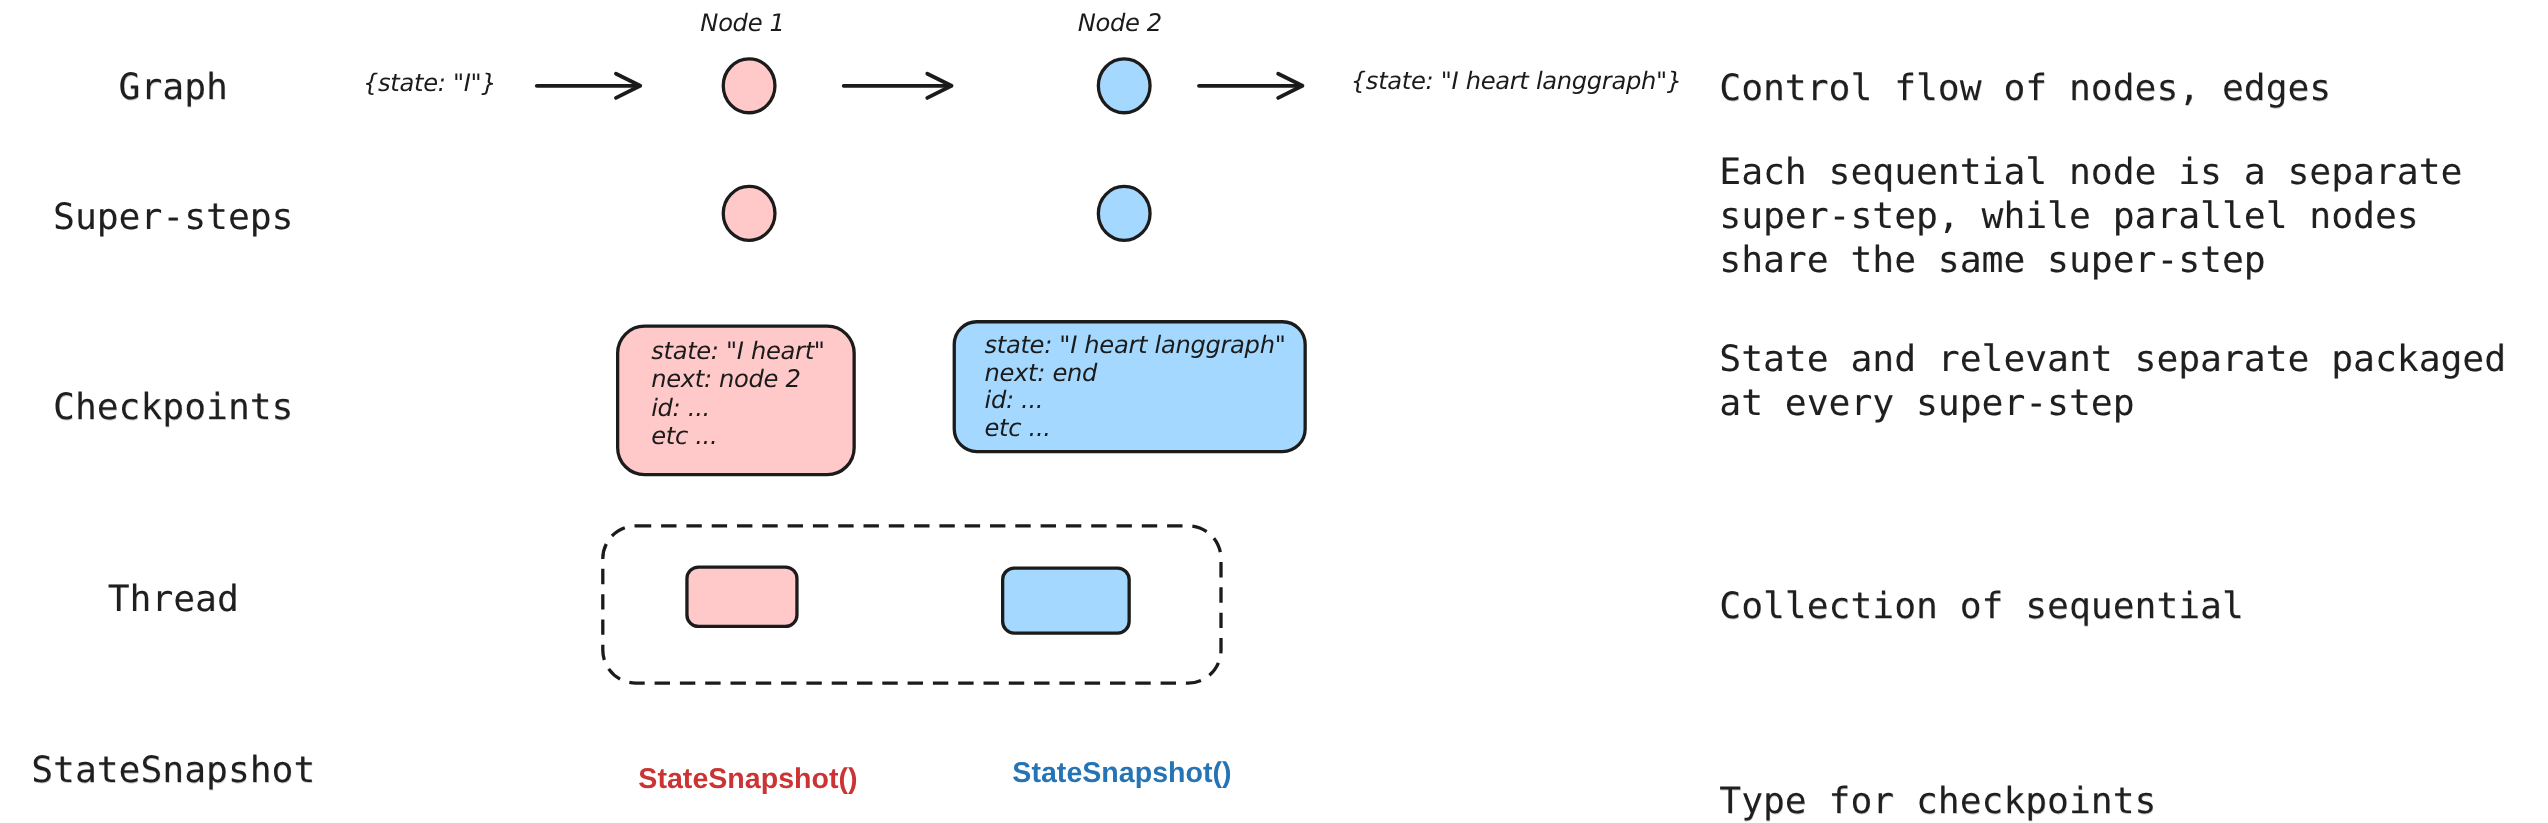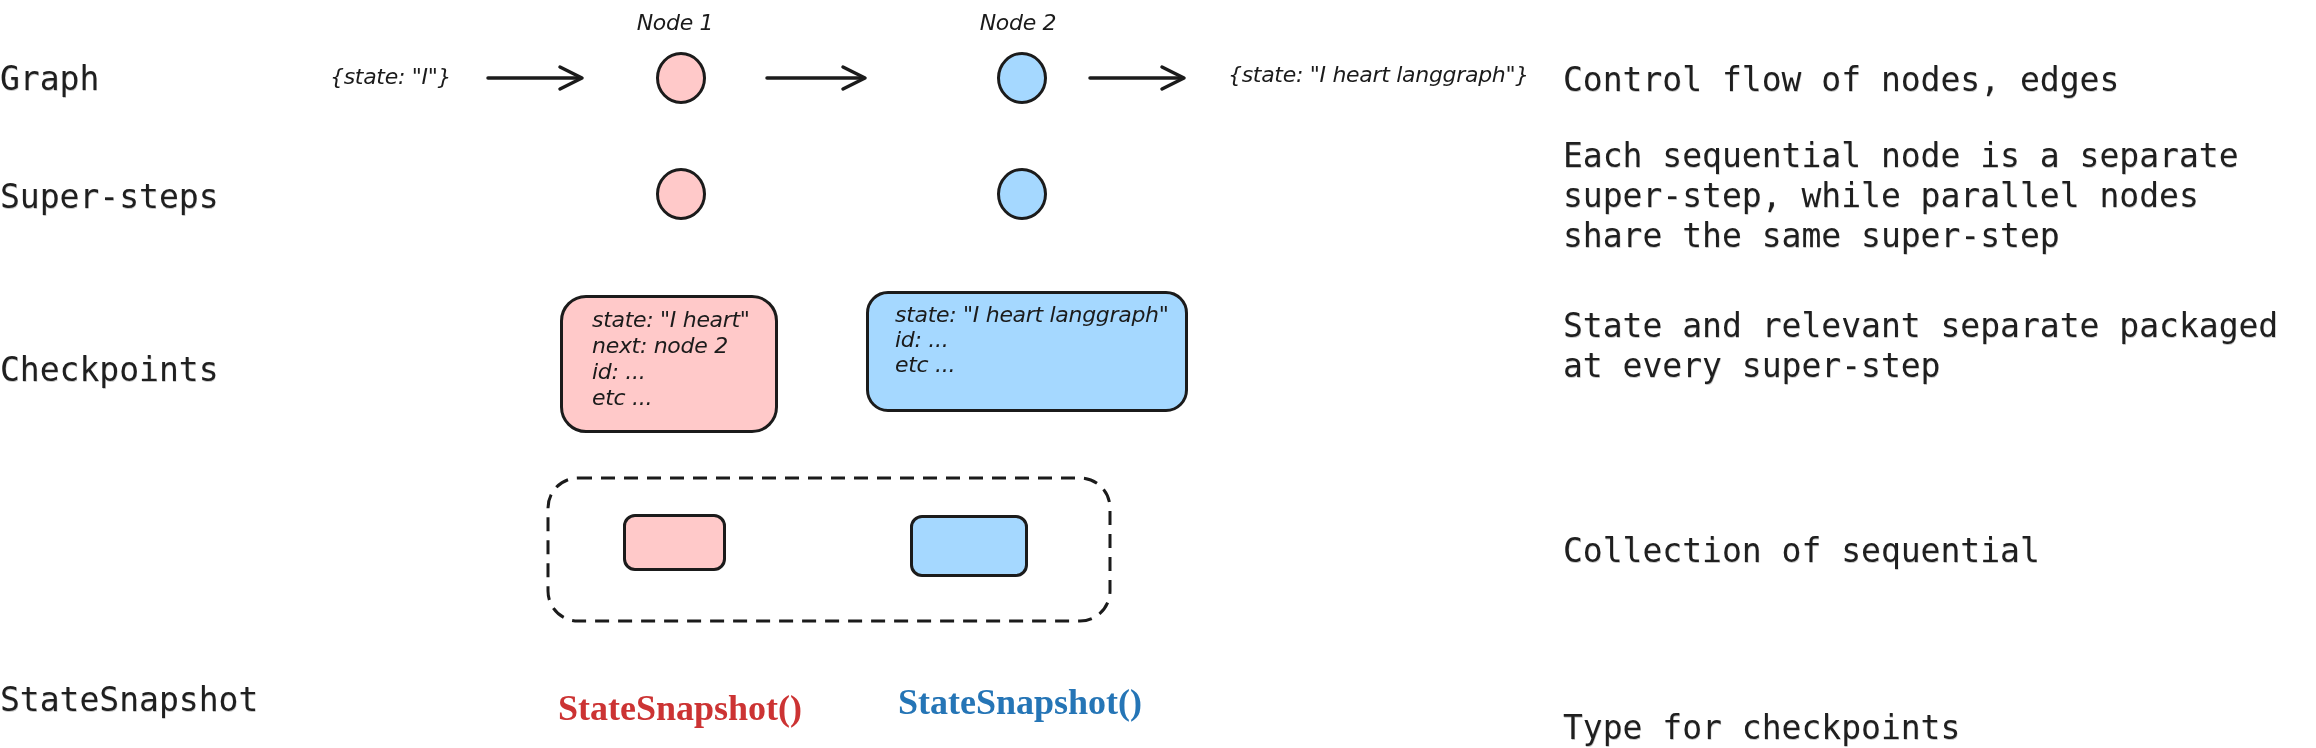--- a/index.html
+++ b/index.html
@@ -28,23 +28,23 @@
   .mono{
     position:absolute;
     font-family:"DejaVu Sans Mono", monospace;
     font-size:33px;
     line-height:40px;
     color:var(--text);
     white-space:nowrap;
     text-shadow:0.4px 0.6px 0.3px rgba(0,0,0,0.22);
   }
   .row-label{
-    left:0;
+    left:13px;
     width:289px;
-    text-align:left;
+    text-align:center;
     transform:translateY(-50%);
   }
   .desc{
     left:1563px;
     transform:translateY(-50%);
   }
   
   .hand{
     position:absolute;
     font-family:"DejaVu Sans", sans-serif;
@@ -88,23 +88,23 @@
   .mini{
     position:absolute;
     border:3.5px solid var(--ink);
     border-radius:12px;
   }
   .mini-pink{left:623px;top:514px;width:103px;height:57px;background:var(--pink);}
   .mini-blue{left:910px;top:515px;width:118px;height:62px;background:var(--blue);}
   
   .code{
     position:absolute;
-    font-family:Liberation Serif, serif;
+    font-family:Liberation Sans, sans-serif;
     font-weight:bold;
-    font-size:36px;
+    font-size:26px;
     white-space:nowrap;
     transform:translate(-50%,-50%);
   }
   .code-red{color:var(--code-red);}
   .code-blue{color:var(--code-blue);}
   
   .stroke{stroke:var(--ink);fill:none;stroke-linecap:round;stroke-linejoin:round;}
   .arrow-line{stroke-width:3.5px;}
   .node-fill-pink{fill:var(--pink);stroke:var(--ink);stroke-width:3px;}
   .node-fill-blue{fill:var(--blue);stroke:var(--ink);stroke-width:3px;}
@@ -135,35 +135,37 @@
 
     <ellipse class="node-fill-pink" cx="681" cy="194" rx="23.5" ry="24.5"></ellipse>
     <ellipse class="node-fill-blue" cx="1022" cy="194" rx="23.5" ry="24.5"></ellipse>
 
     <rect class="dashed-rect" x="548" y="478" width="562" height="143" rx="30"></rect>
   </svg>
 
   <div class="mono row-label" style="top:79px">Graph</div>
   <div class="mono row-label" style="top:197px">Super-steps</div>
   <div class="mono row-label" style="top:370px">Checkpoints</div>
+  <div class="mono row-label" style="top:544px">Thread</div>
   <div class="mono row-label" style="top:700px">StateSnapshot</div>
 
   <div class="hand vcenter" style="left:330px;top:76px">{state: "I"}</div>
   <div class="hand ccenter" style="left:675px;top:22px">Node 1</div>
   <div class="hand ccenter" style="left:1018px;top:22px">Node 2</div>
   <div class="hand vcenter" style="left:1228px;top:74px">{state: "I heart langgraph"}</div>
 
   <div class="card card-pink">
     <div class="hand-line">state: "I heart"</div>
     <div class="hand-line">next: node 2</div>
     <div class="hand-line">id: ...</div>
     <div class="hand-line">etc ...</div>
   </div>
   <div class="card card-blue">
     <div class="hand-line">state: "I heart langgraph"</div>
+    <div class="hand-line">next: end</div>
     <div class="hand-line">id: ...</div>
     <div class="hand-line">etc ...</div>
   </div>
 
   <div class="mini mini-pink"></div>
   <div class="mini mini-blue"></div>
 
   <div class="code code-red" style="left:680px;top:708px">StateSnapshot()</div>
   <div class="code code-blue" style="left:1020px;top:702px">StateSnapshot()</div>
 

